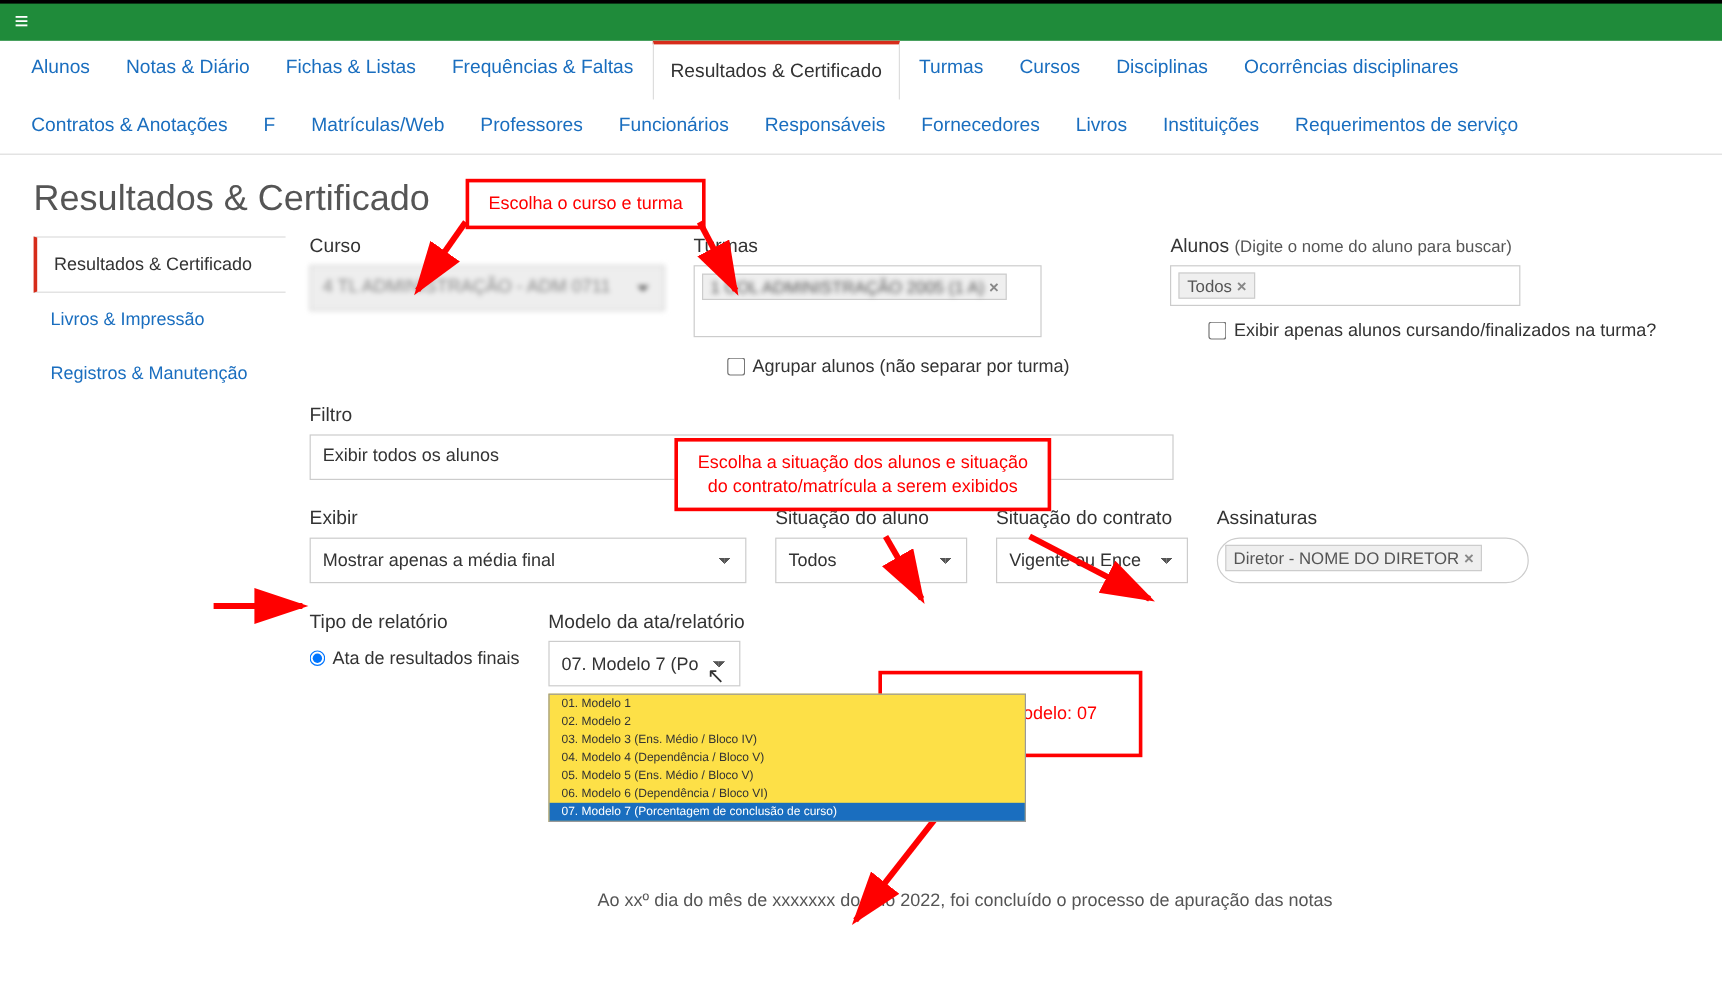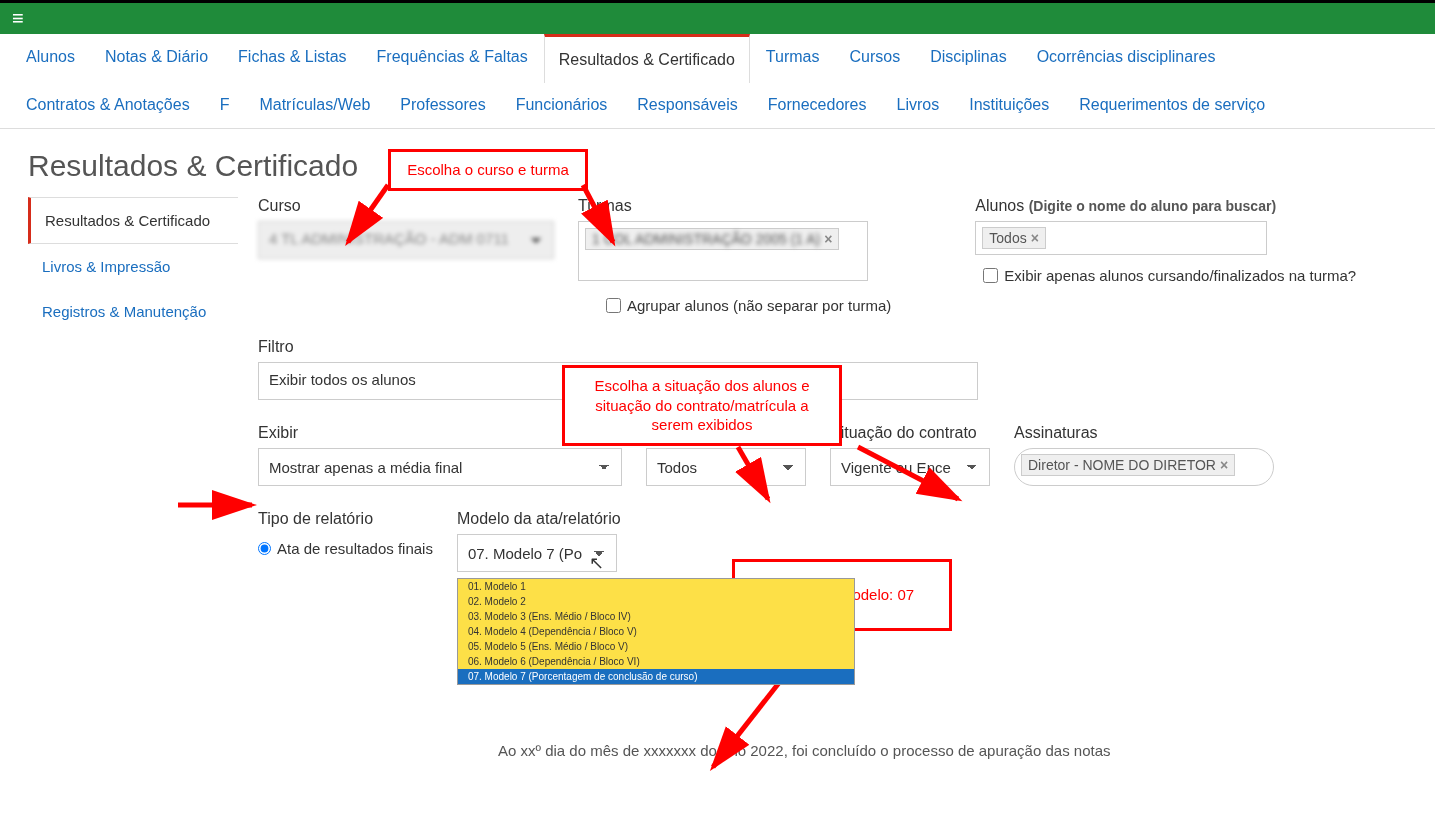--- a/index.html
+++ b/index.html
@@ -12,21 +12,21 @@
 .page { padding: 20px 28px; position: relative; }
 h1 { font-size: 30px; font-weight: 400; color: #555; margin-bottom: 14px;}
 .layout { display: flex; gap: 20px; position:relative; }
 .sidebar { width: 210px; }
 .sidebar .side-item { padding: 14px 14px; color: #1a6ebf; cursor:pointer; font-size: 15px;}
 .sidebar .side-item.active { color: #333; border-left: 3px solid #d62c1a; border-top: 1px solid #ddd; border-bottom: 1px solid #ddd; background: #fff;}
 .main { flex: 1; position: relative; }
 .form-row { display: flex; gap: 24px; margin-bottom: 24px; flex-wrap: wrap; }
 .form-group { display: flex; flex-direction: column; gap: 6px; }
 .form-group label { font-size: 16px; color: #333; }
-.form-group .hint { font-size: 14px; color: #555; font-weight: bold;}
+.form-group .hint { font-size: 14px; color: #555; font-weight: normal;}
 .select, select { border: 1px solid #ccc; padding: 8px 10px; font-size: 15px; background: #fff; color: #333; min-height: 38px; appearance: none; background-image: linear-gradient(45deg, transparent 50%, #555 50%), linear-gradient(135deg, #555 50%, transparent 50%); background-position: calc(100% - 17px) 16px, calc(100% - 12px) 16px; background-size: 5px 5px; background-repeat: no-repeat;}
 .disabled-select { background-color: #eee; color: #888;}
 .input { border: 1px solid #ccc; padding: 8px 10px; font-size: 15px; background: #fff; color: #333; min-height: 38px;}
 .tagbox { border: 1px solid #ccc; padding: 6px 6px; min-height: 60px; min-width: 290px; }
 .tag { display: inline-flex; align-items: center; background: #efefef; border: 1px solid #ccc; padding: 2px 6px; font-size: 14px; color: #555; gap:4px;}
 .tag .x { color: #888; cursor: pointer; font-weight: bold;}
 .singletagbox { border: 1px solid #ccc; padding: 5px 6px; min-height: 38px; display: inline-block;}
 .checkbox-row { display: flex; align-items: center; gap: 6px; font-size: 15px; color: #333; margin-top: 6px;}
 input[type=checkbox]{width:15px; height:15px;}
 .callout { position: absolute; border: 3px solid red; color: red; background: #fff; padding: 8px 16px; text-align: center; font-size: 15px; z-index: 5; line-height: 1.3; }
@@ -102,21 +102,21 @@
           <label>
              <span>Alunos</span>
              <span class="hint">(Digite o nome do aluno para buscar)</span>
           </label>
           <div class="singletagbox w-292" style="min-height:34px;">
             <span class="tag">
               <span>Todos</span>
               <span class="x">×</span>
             </span>
           </div>
-          <div class="checkbox-row" style="margin-left:8px;">
+          <div class="checkbox-row" style="margin-left:32px;">
             <input type="checkbox" style="">
             <span>Exibir apenas alunos cursando/finalizados na turma?</span>
           </div>
         </div>
       </div>
 
       <div class="form-row">
         <div class="form-group" style="width:720px;">
           <label>Filtro</label>
           <div class="input">Exibir todos os alunos</div>
@@ -168,21 +168,21 @@
             <div class="opt">06. Modelo 6 (Dependência / Bloco VI)</div>
             <div class="opt selected">07. Modelo 7 (Porcentagem de conclusão de curso)</div>
           </div>
           <span class="cursor-img" style="top:42px; left:132px;">↖</span>
         </div>
       </div>
 
       <div class="footer-text" style="margin-top:170px;">Ao xxº dia do mês de xxxxxxx do ano 2022, foi concluído o processo de apuração das notas</div>
 
       <div class="callout" style="top:-48px; left:130px; width:200px;">Escolha o curso e turma</div>
-      <div class="callout" style="top:168px; left:304px; width:280px;">Escolha a situação dos alunos e situação do contrato/matrícula a serem exibidos</div>
+      <div class="callout" style="top:168px; left:304px; width:314px;">Escolha a situação dos alunos e situação do contrato/matrícula a serem exibidos</div>
       <div class="callout" style="top:362px; left:474px; width:220px; height:72px; display:flex; align-items:center; justify-content:center;">Escolha o modelo: 07</div>
 
       <svg class="arrow" width="1200" height="700" style="top:-50px; left:-100px;">
         <defs>
             <marker id="ah" markerWidth="10" markerHeight="10" refX="8" refY="3" orient="auto">
               <path d="M0,0 L0,6 L9,3 z" fill="red"></path>
             </marker>
           </defs>
 
         <line x1="230" y1="38" x2="190" y2="95" stroke="red" stroke-width="5" marker-end="url(#ah)"></line>

